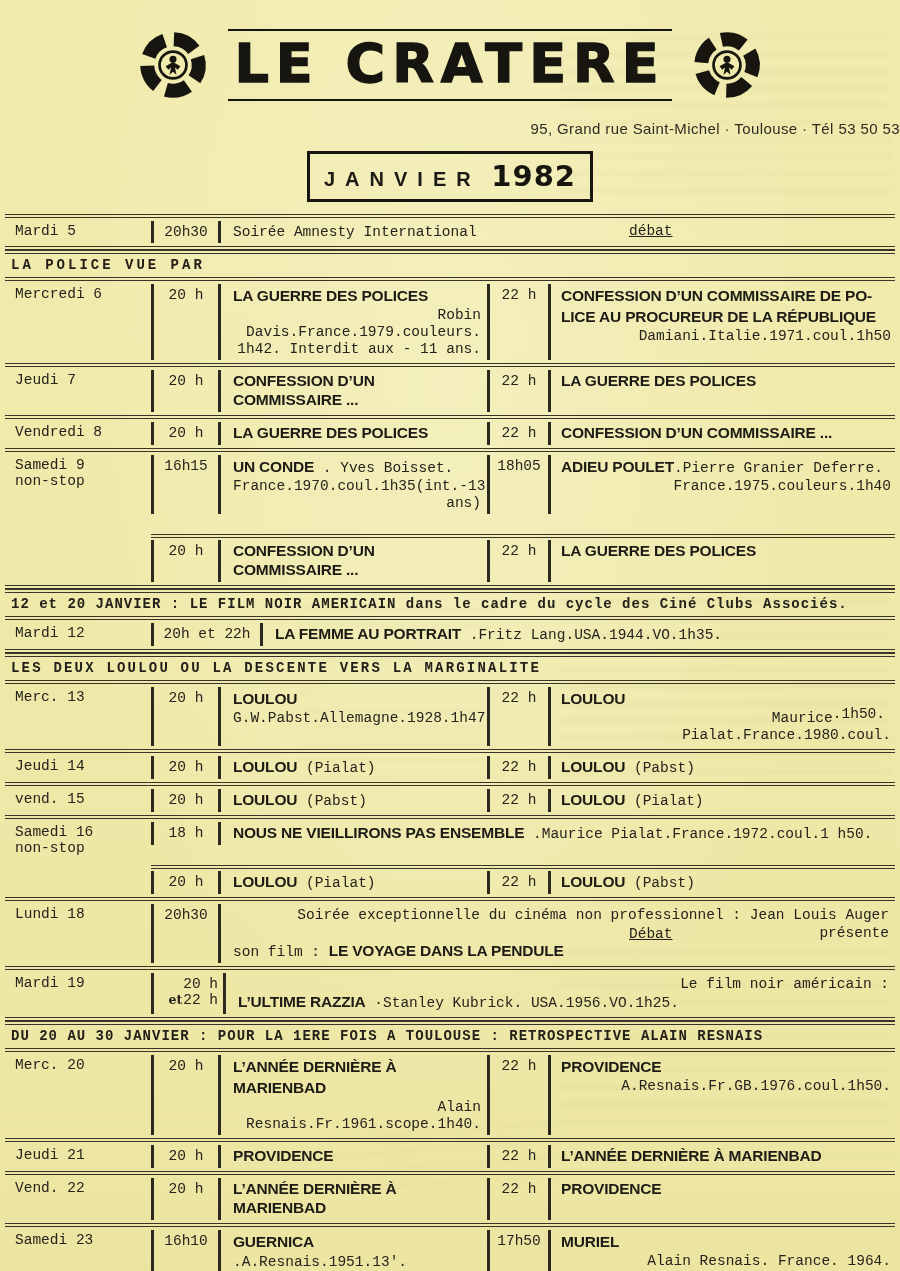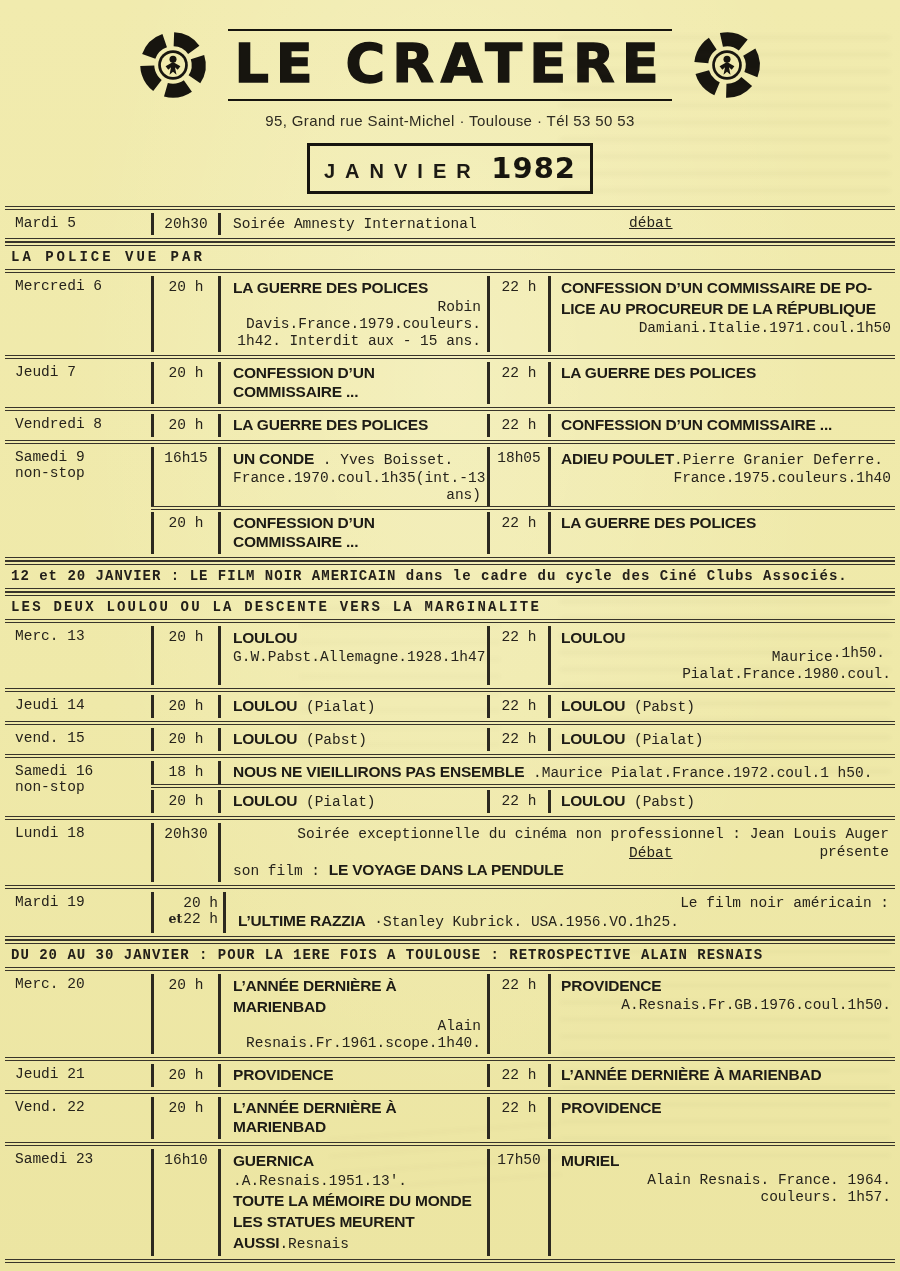--- a/index.html
+++ b/index.html
@@ -17,21 +17,21 @@
 
   
   .header { padding-top:26px; }
   .logo-row { display:flex; justify-content:center; align-items:center; gap:16px; }
   .wordmark {
     font-family:"DejaVu Sans","Liberation Sans",sans-serif; font-weight:bold;
     font-size:54px; letter-spacing:7px; line-height:1; color:#17150f;
     -webkit-text-stroke:1.4px #17150f;
     border-top:2px solid #17150f; border-bottom:2px solid #17150f; padding:6px 6px 8px;
   }
-  .address { text-align:center; margin-top:8px; font-family:"Liberation Sans",sans-serif;
+  .address { text-align:right; margin-top:16px; font-family:"Liberation Sans",sans-serif;
     font-size:15px; color:#2e2b22; letter-spacing:.4px; }
   .month-box { width:252px; margin:14px auto 0; border:3px solid #17150f;
     display:flex; align-items:baseline; justify-content:space-between; padding:5px 14px 6px; }
   .month { font-family:"Liberation Sans",sans-serif; font-size:20px; letter-spacing:10px; font-weight:bold; color:#1c1a14; }
   .year { font-family:"DejaVu Sans",sans-serif; font-size:29px; font-weight:bold; letter-spacing:1px; color:#17150f;text-align:right; }
 
   
   .schedule { margin:12px 5px 0; }
   .row { position:relative; display:flex; border-bottom:4px double #38342a; padding:3px 0; }
   .row.first { border-top:4px double #38342a; }
@@ -44,21 +44,21 @@
   .c-time { flex:none; width:64px; border-left:3px solid #2c2920; border-right:3px solid #2c2920;
     text-align:center; padding-top:3px; font-size:14.5px; }
   .c-time.wide { width:106px; }
   .c-time.two { text-align:right; padding-right:5px; }
   .et { font-family:"DejaVu Serif",serif; font-weight:bold; font-size:12.5px; margin-right:1px; }
   .c-main { flex:1; padding:2px 6px 2px 12px; min-width:0; }
   .c-time2 { flex:none; width:58px; border-left:3px solid #2c2920; border-right:3px solid #2c2920;
     text-align:center; padding-top:3px; font-size:14.5px; }
   .c-film2 { flex:none; width:330px; padding:2px 4px 2px 10px; }
 
-  .subwrap { flex:1; display:flex; flex-direction:column; min-width:0; }
+  .subwrap { flex:1; display:flex; flex-direction:column; min-width:0;gap:20px; }
   .subrow { display:flex; flex:1; }
   .subrow.second { border-top:4px double #38342a; padding-top:2px; }
   .subrow .c-main { flex:1; }
 
   .title { font-family:"Liberation Sans",sans-serif; font-weight:bold; font-size:15.5px;
     letter-spacing:-0.2px; color:#1d1b15; }
   .det, .mono { font-size:14.5px; line-height:17px;text-align:right; }
   .pre { white-space:pre-wrap; }
   .line { line-height:18px; }
   .note { position:absolute; left:624px; top:5px; text-decoration:underline; font-size:14.5px; }
@@ -114,21 +114,21 @@
     </div>
 
     <div class="section ls3">LA POLICE VUE PAR</div>
 
     <div class="row">
       <div class="c-date">Mercredi 6</div>
       <div class="c-time">20 h</div>
       <div class="c-main">
         <div class="titleline"><span class="title">LA GUERRE DES POLICES</span></div>
         <div class="det">Robin Davis.France.1979.couleurs.</div>
-        <div class="det">1h42. Interdit aux - 15 ans.</div>
+        <div class="det">1h42. Interdit aux - 11 ans.</div>
       </div>
       <div class="c-time2">22 h</div>
       <div class="c-film2">
         <div class="titleline"><span class="title">CONFESSION D’UN COMMISSAIRE DE PO-</span></div>
         <div class="titleline"><span class="title">LICE AU PROCUREUR DE LA RÉPUBLIQUE</span></div>
         <div class="det">Damiani.Italie.1971.coul.1h50</div>
       </div>
     </div>
 
     <div class="row">
@@ -169,20 +169,27 @@
           <div class="c-time">20 h</div>
           <div class="c-main"><span class="title">CONFESSION D’UN COMMISSAIRE ...</span></div>
           <div class="c-time2">22 h</div>
           <div class="c-film2"><span class="title">LA GUERRE DES POLICES</span></div>
         </div>
       </div>
     </div>
 
     <div class="section ls1">12 et 20 JANVIER : LE FILM NOIR AMERICAIN dans le cadre du cycle des Ciné Clubs Associés.</div>
 
+    <div class="row">
+      <div class="c-date">Mardi 12</div>
+      <div class="c-time wide">20h et 22h</div>
+      <div class="c-main">
+        <span class="title">LA FEMME AU PORTRAIT</span><span class="mono pre"> .Fritz Lang.USA.1944.VO.1h35.</span>
+      </div>
+    </div>
 
     <div class="section ls2">LES DEUX LOULOU OU LA DESCENTE VERS LA MARGINALITE</div>
 
     <div class="row">
       <div class="c-date">Merc. 13</div>
       <div class="c-time">20 h</div>
       <div class="c-main">
         <div class="titleline"><span class="title">LOULOU</span></div>
         <div class="det">G.W.Pabst.Allemagne.1928.1h47</div>
       </div>

